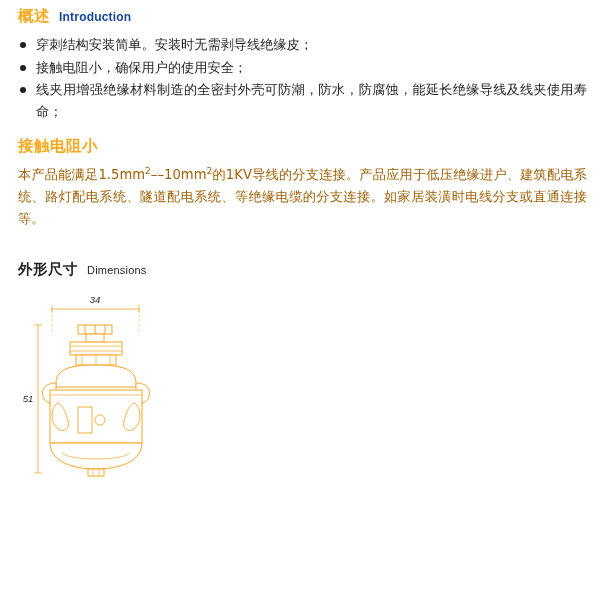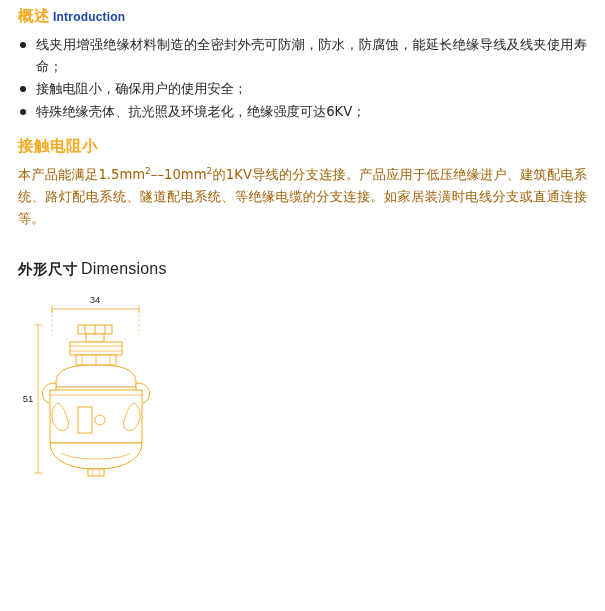--- a/index.html
+++ b/index.html
@@ -18,21 +18,21 @@
     position: relative;
     width: 605px;
     height: 611px;
     box-sizing: border-box;
     padding: 6px 18px 0 18px;
   }
   
   .section-head {
     display: flex;
     align-items: baseline;
-    gap: 3px;
+    gap: 9px;
     margin: 0 0 7px 0;
   }
   .section-head .cn {
     font-size: 15.5px;
     font-weight: bold;
     color: #f7a81b;
     letter-spacing: 0.5px;
   }
   .section-head .en {
     font-size: 12px;
@@ -41,21 +41,21 @@
     letter-spacing: 0.2px;
     font-family: "Liberation Sans", sans-serif;
   }
   .section-head.plain .cn {
     color: #231f20;
     font-size: 14.5px;
   }
   .section-head.plain .en {
     color: #231f20;
     font-weight: normal;
-    font-size: 16px;
+    font-size: 11px;
   }
   
   ul.bullets {
     list-style: none;
     margin: 0 0 14px 0;
     padding: 0;
   }
   ul.bullets li {
     position: relative;
     padding-left: 18px;
@@ -91,20 +91,21 @@
   .dims-head {
     margin-top: 30px;
     margin-bottom: 4px;
   }
   
   .drawing {
     position: relative;
     width: 605px;
     height: 195px;
     margin-left: -18px;
+    font-style: italic;
   }
   .drawing svg {
     display: block;
   }
   .dim-label {
     font-family: "Liberation Sans", sans-serif;
     font-size: 9.5px;
     fill: #231f20;
   }
 </style>
@@ -112,23 +113,23 @@
 <body>
 
 <div class="page">
 
   <div class="section-head">
     <span class="cn">概述</span>
     <span class="en">Introduction</span>
   </div>
 
   <ul class="bullets">
+    <li>穿刺结构安装简单。安装时无需剥导线绝缘皮；</li>
+    <li>接触电阻小，确保用户的使用安全；</li>
     <li>线夹用增强绝缘材料制造的全密封外壳可防潮，防水，防腐蚀，能延长绝缘导线及线夹使用寿命；</li>
-    <li>接触电阻小，确保用户的使用安全；</li>
-    <li>特殊绝缘壳体、抗光照及环境老化，绝缘强度可达6KV；</li>
   </ul>
 
   <div class="section-head">
     <span class="cn">接触电阻小</span>
   </div>
 
   <p class="para"><span>本产品能满足1.5mm</span><sup>2</sup><span>––10mm</span><sup>2</sup><span>的1KV导线的分支连接。产品应用于低压绝缘进户、建筑配电系统、路灯配电系统、隧道配电系统、等绝缘电缆的分支连接。如家居装潢时电线分支或直通连接等。</span></p>
 
   <div class="section-head plain dims-head">
     <span class="cn">外形尺寸</span>

